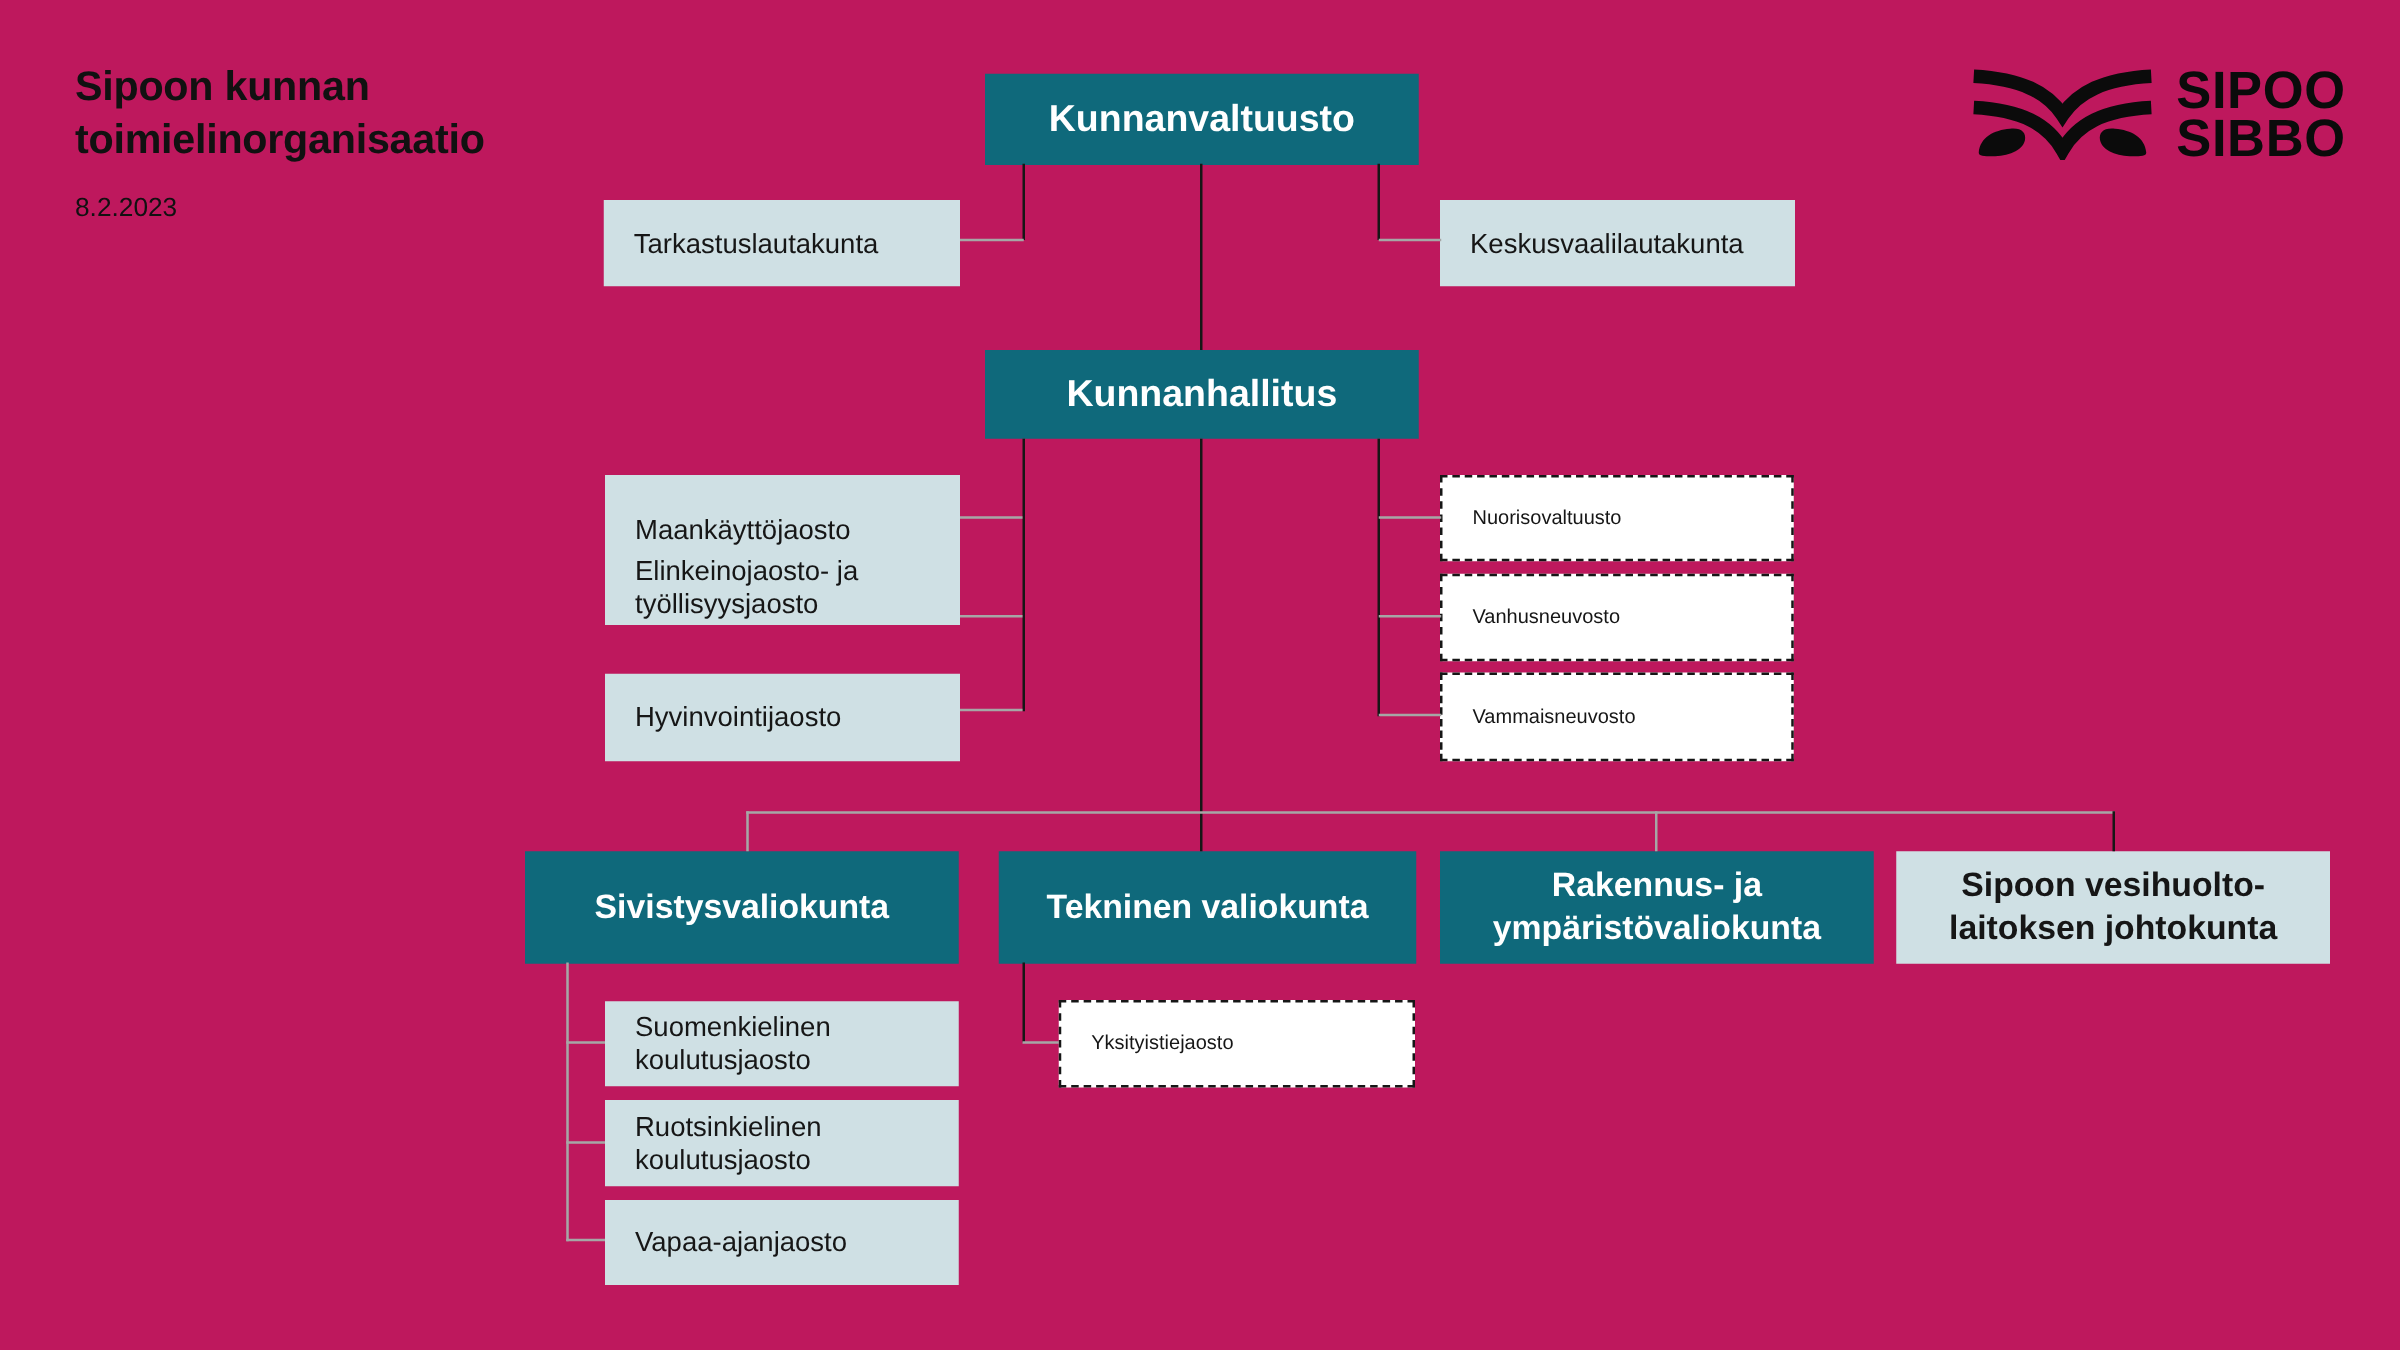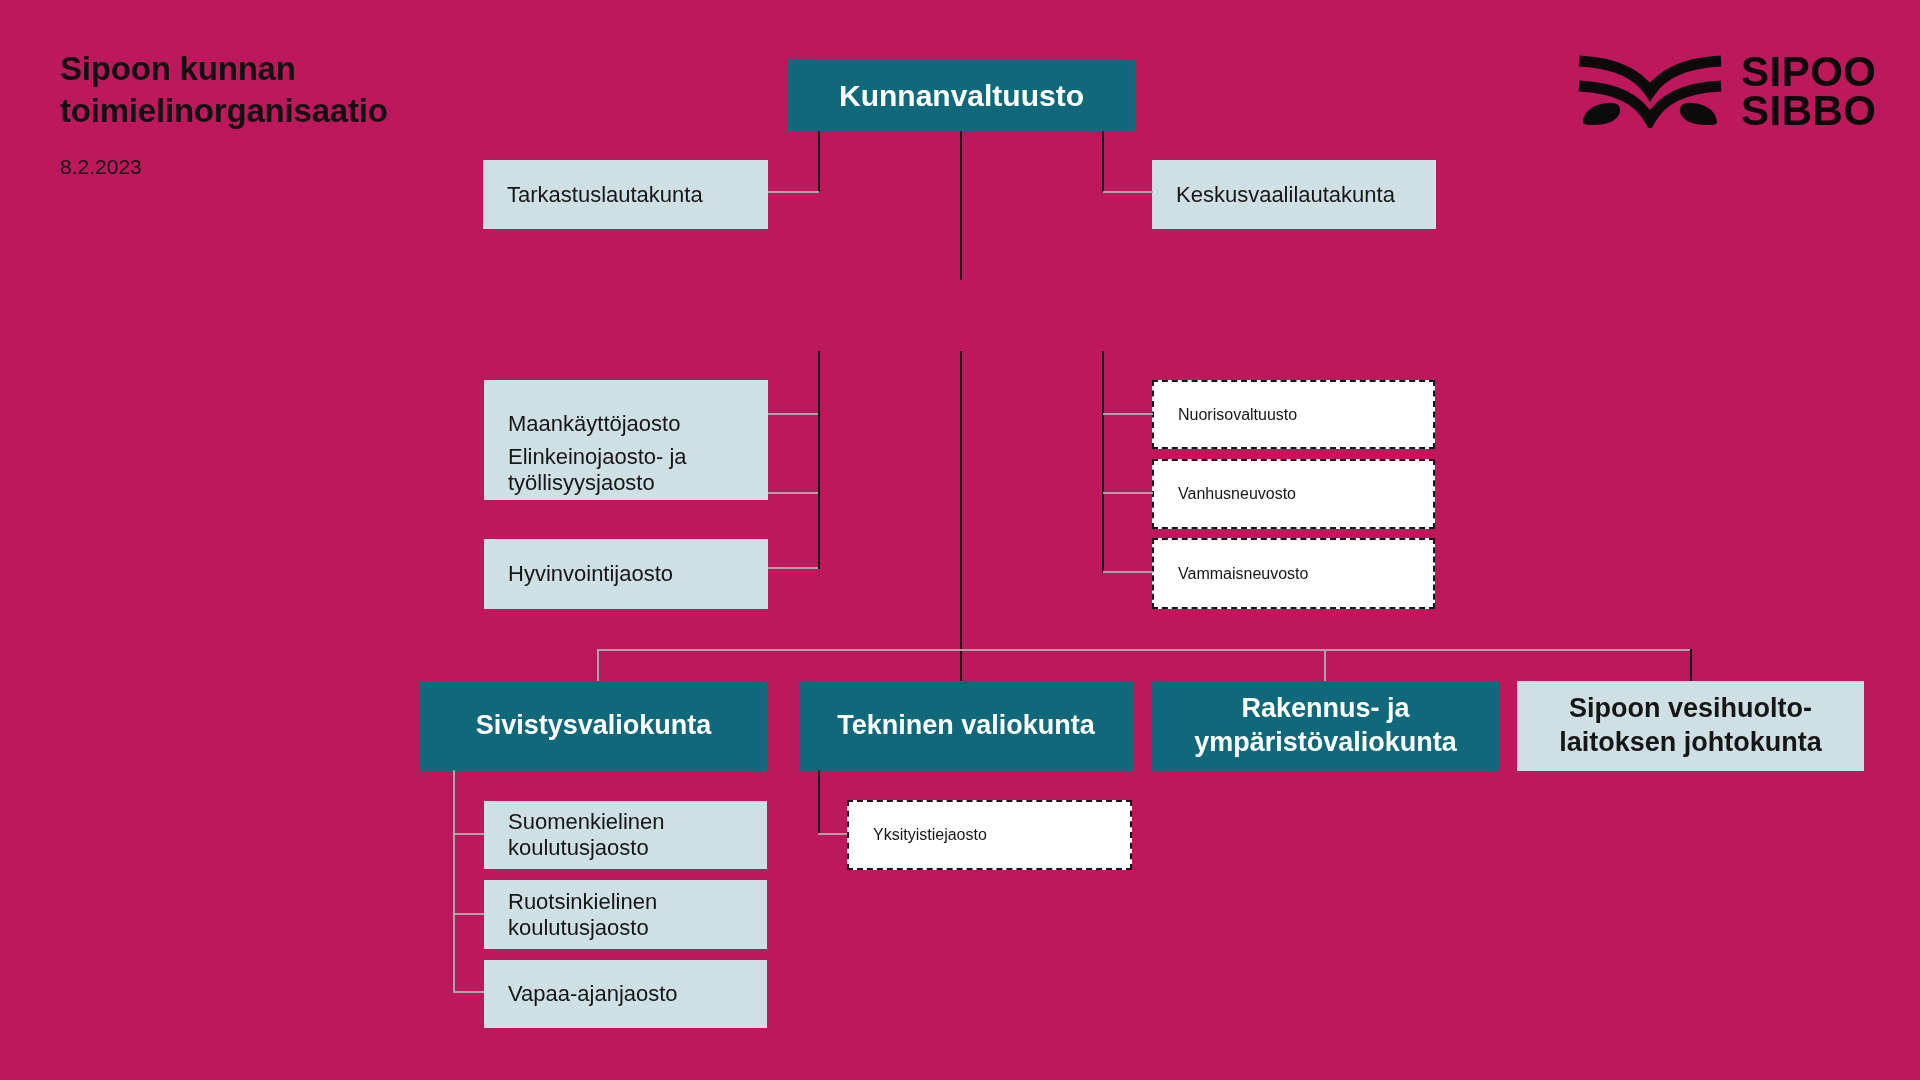--- a/index.html
+++ b/index.html
@@ -85,20 +85,23 @@
   </div>
 
   <div class="node light" style="left:483px;top:160px;width:285px;height:69px;">
     <span>Tarkastuslautakunta</span>
   </div>
 
   <div class="node light" style="left:1152px;top:160px;width:284px;height:69px;">
     <span>Keskusvaalilautakunta</span>
   </div>
 
+  <div class="node teal" style="left:788px;top:280px;width:347px;height:71px;">
+    <span>Kunnanhallitus</span>
+  </div>
 
   <div class="node light" style="left:484px;top:380px;width:284px;height:88px;">
     <span>Maankäyttöjaosto</span>
   </div>
   <div class="node light" style="left:484px;top:440px;width:284px;height:60px;">
     <span>Elinkeinojaosto- ja työllisyysjaosto</span>
   </div>
   <div class="node light" style="left:484px;top:539px;width:284px;height:70px;">
     <span>Hyvinvointijaosto</span>
   </div>

